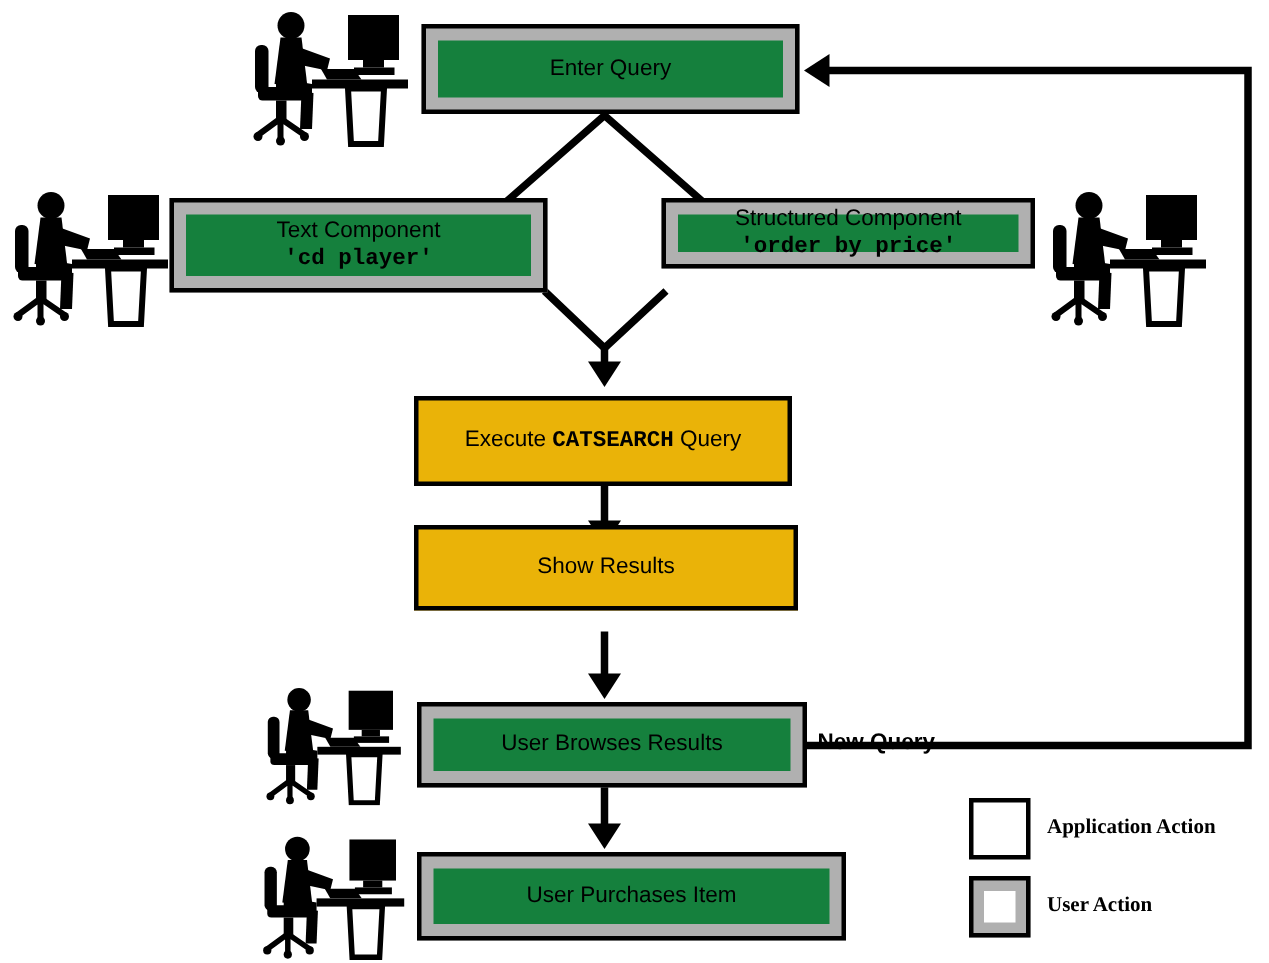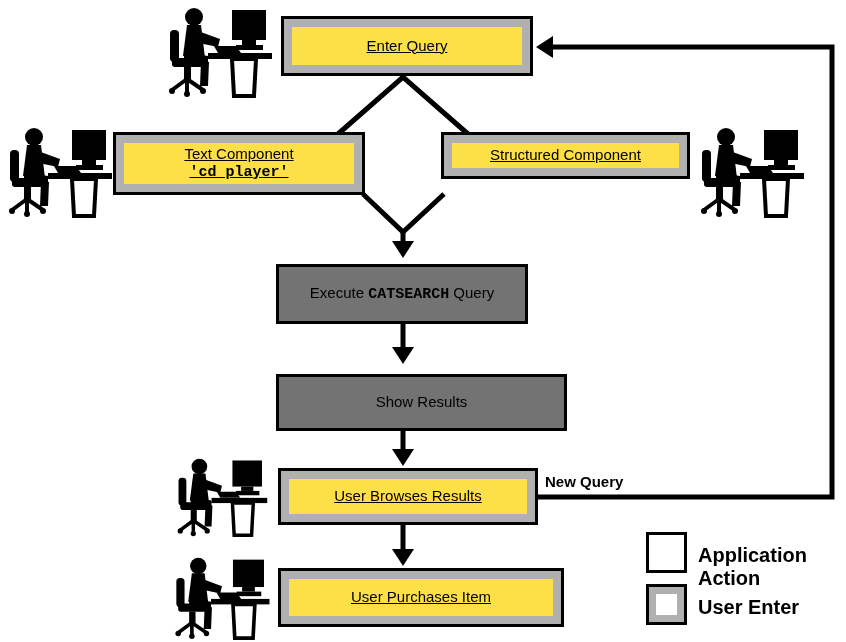--- a/index.html
+++ b/index.html
@@ -6,33 +6,33 @@
   #canvas{
     position:relative;width:846px;height:642px;background:#fff;overflow:hidden;
     font-family:"Liberation Sans","DejaVu Sans",sans-serif;color:#000;
   }
   svg.overlay{position:absolute;left:0;top:0;width:846px;height:642px;z-index:1;}
   .node{
     position:absolute;box-sizing:border-box;border:3px solid #000;
     display:flex;align-items:center;justify-content:center;
     text-align:center;font-size:15px;line-height:1.25;z-index:2;
   }
-  .node.app{background:#737373;}
+  .node.app{background:#eab308;}
   .node.user{background:#b0b0b0;padding:8px;}
   .node.user .inner{
-    background:#fde047;width:100%;height:100%;
-    display:flex;flex-direction:column;justify-content:center;text-decoration:underline;
+    background:#15803d;width:100%;height:100%;
+    display:flex;flex-direction:column;justify-content:center;
   }
   .mono{font-family:"Liberation Mono","DejaVu Sans Mono",monospace;font-weight:bold;}
-  .edge-label{position:absolute;font-weight:bold;font-size:15px;z-index:2;}
+  .edge-label{position:absolute;font-weight:bold;font-size:15px;z-index:2;margin-top:13px;}
   .person{position:absolute;z-index:2;}
   .legend-swatch{position:absolute;box-sizing:border-box;width:41px;height:41px;border:3px solid #000;background:#fff;z-index:2;}
   .legend-swatch.user{background:#b0b0b0;padding:7px;}
   .legend-swatch.user .inner{background:#fff;width:100%;height:100%;}
-  .legend-label{position:absolute;font-weight:bold;font-size:20px;z-index:2;}
+  .legend-label{position:absolute;font-weight:bold;font-size:14px;z-index:2;font-family:Liberation Serif, serif;}
 </style>
 </head>
 <body>
 
 <div id="canvas">
 
   <svg class="overlay" viewBox="0 0 846 642">
     <defs>
       <symbol id="person-pc" viewBox="0 0 104 92">
         <rect x="64" y="4" width="34" height="30" fill="#000"></rect>
@@ -112,28 +112,29 @@
   <div class="node user" style="left:113px;top:132px;width:252px;height:63px">
     <div class="inner">
       <span>Text Component</span>
       <span class="mono">'cd player'</span>
     </div>
   </div>
 
   <div class="node user" style="left:441px;top:132px;width:249px;height:47px">
     <div class="inner">
       <span>Structured Component</span>
+      <span class="mono">'order by price'</span>
     </div>
   </div>
 
   <div class="node app" style="left:276px;top:264px;width:252px;height:60px">
     <span><span>Execute </span><span class="mono">CATSEARCH</span><span> Query</span></span>
   </div>
 
-  <div class="node app" style="left:276px;top:374px;width:291px;height:57px">
+  <div class="node app" style="left:276px;top:350px;width:256px;height:57px">
     <span>Show Results</span>
   </div>
 
   <div class="node user" style="left:278px;top:468px;width:260px;height:57px">
     <div class="inner">
       <span>User Browses Results</span>
     </div>
   </div>
 
   <div class="node user" style="left:278px;top:568px;width:286px;height:59px">
@@ -143,15 +144,15 @@
   </div>
 
   <div class="edge-label" style="left:545px;top:473px">New Query</div>
 
   <div class="legend-swatch" style="left:646px;top:532px"></div>
   <div class="legend-label" style="left:698px;top:544px">Application Action</div>
 
   <div class="legend-swatch user" style="left:646px;top:584px">
     <div class="inner"></div>
   </div>
-  <div class="legend-label" style="left:698px;top:596px">User Enter</div>
+  <div class="legend-label" style="left:698px;top:596px">User Action</div>
 
 </div>
 
 </body></html>

